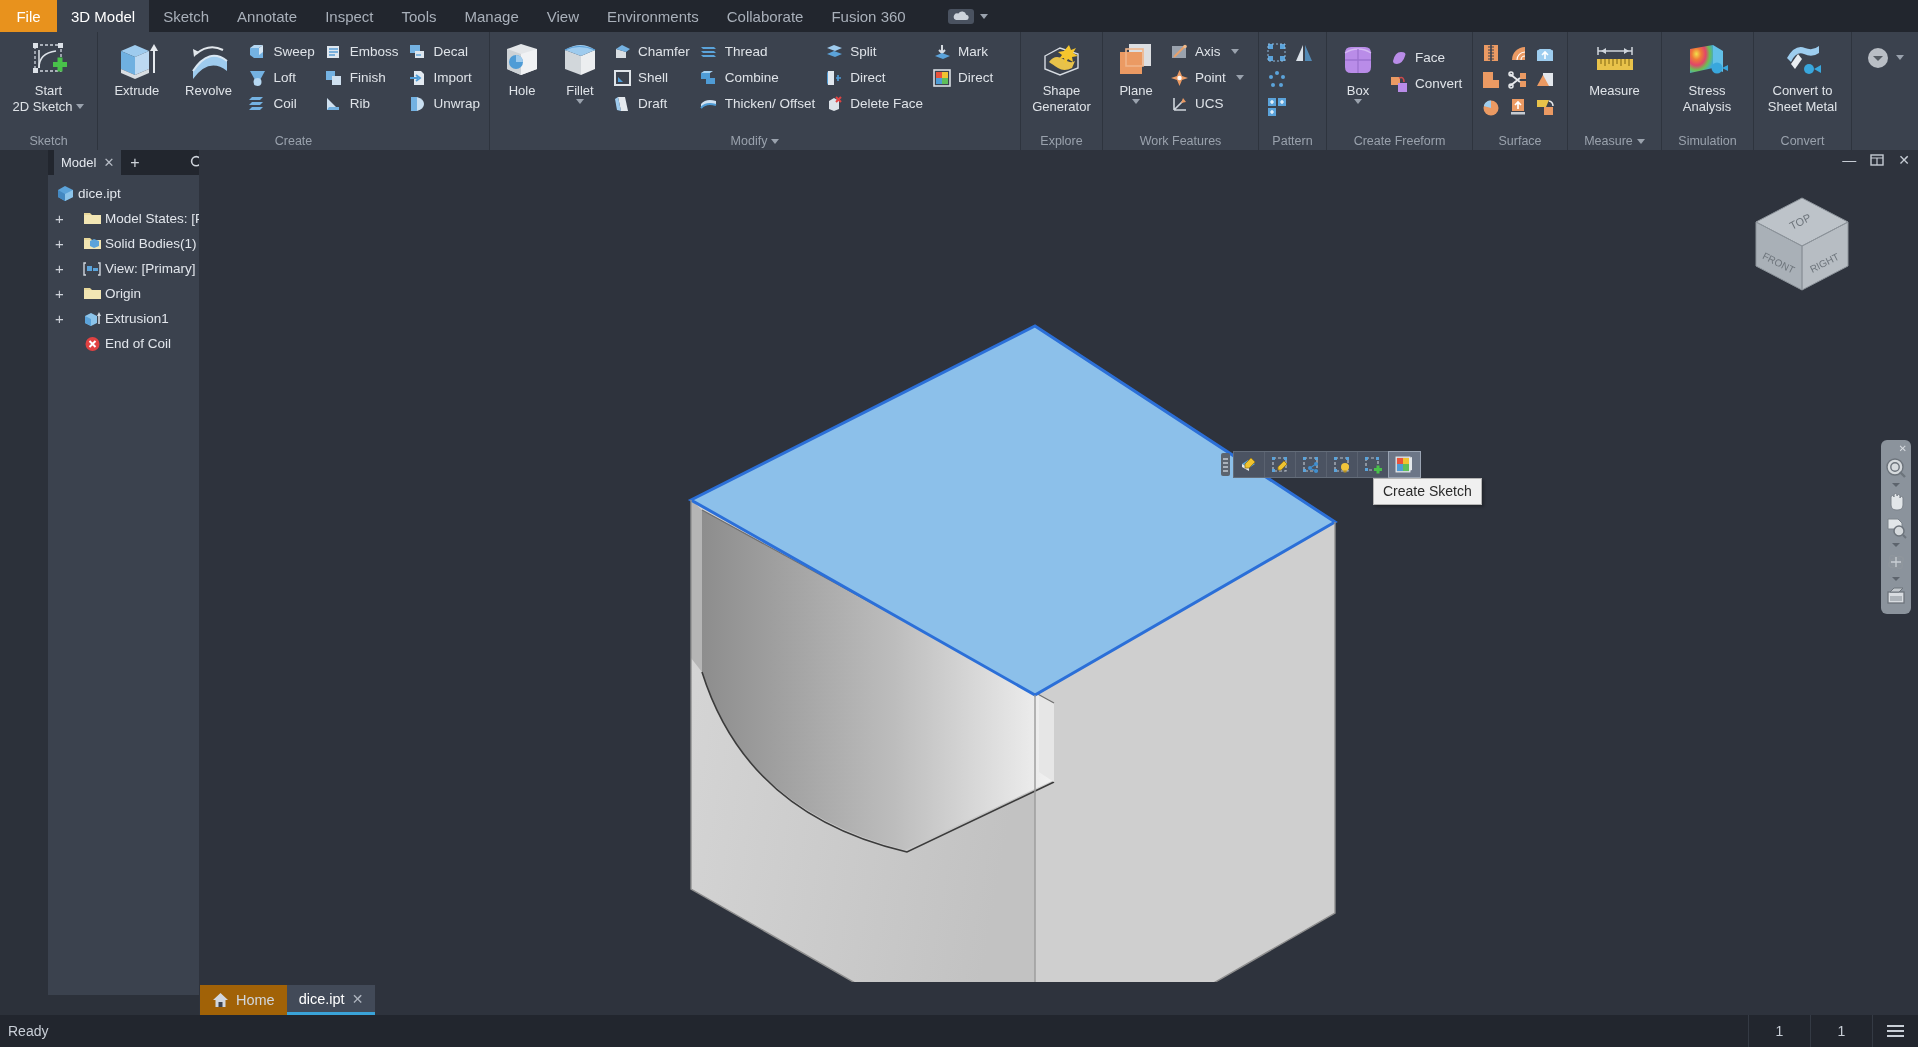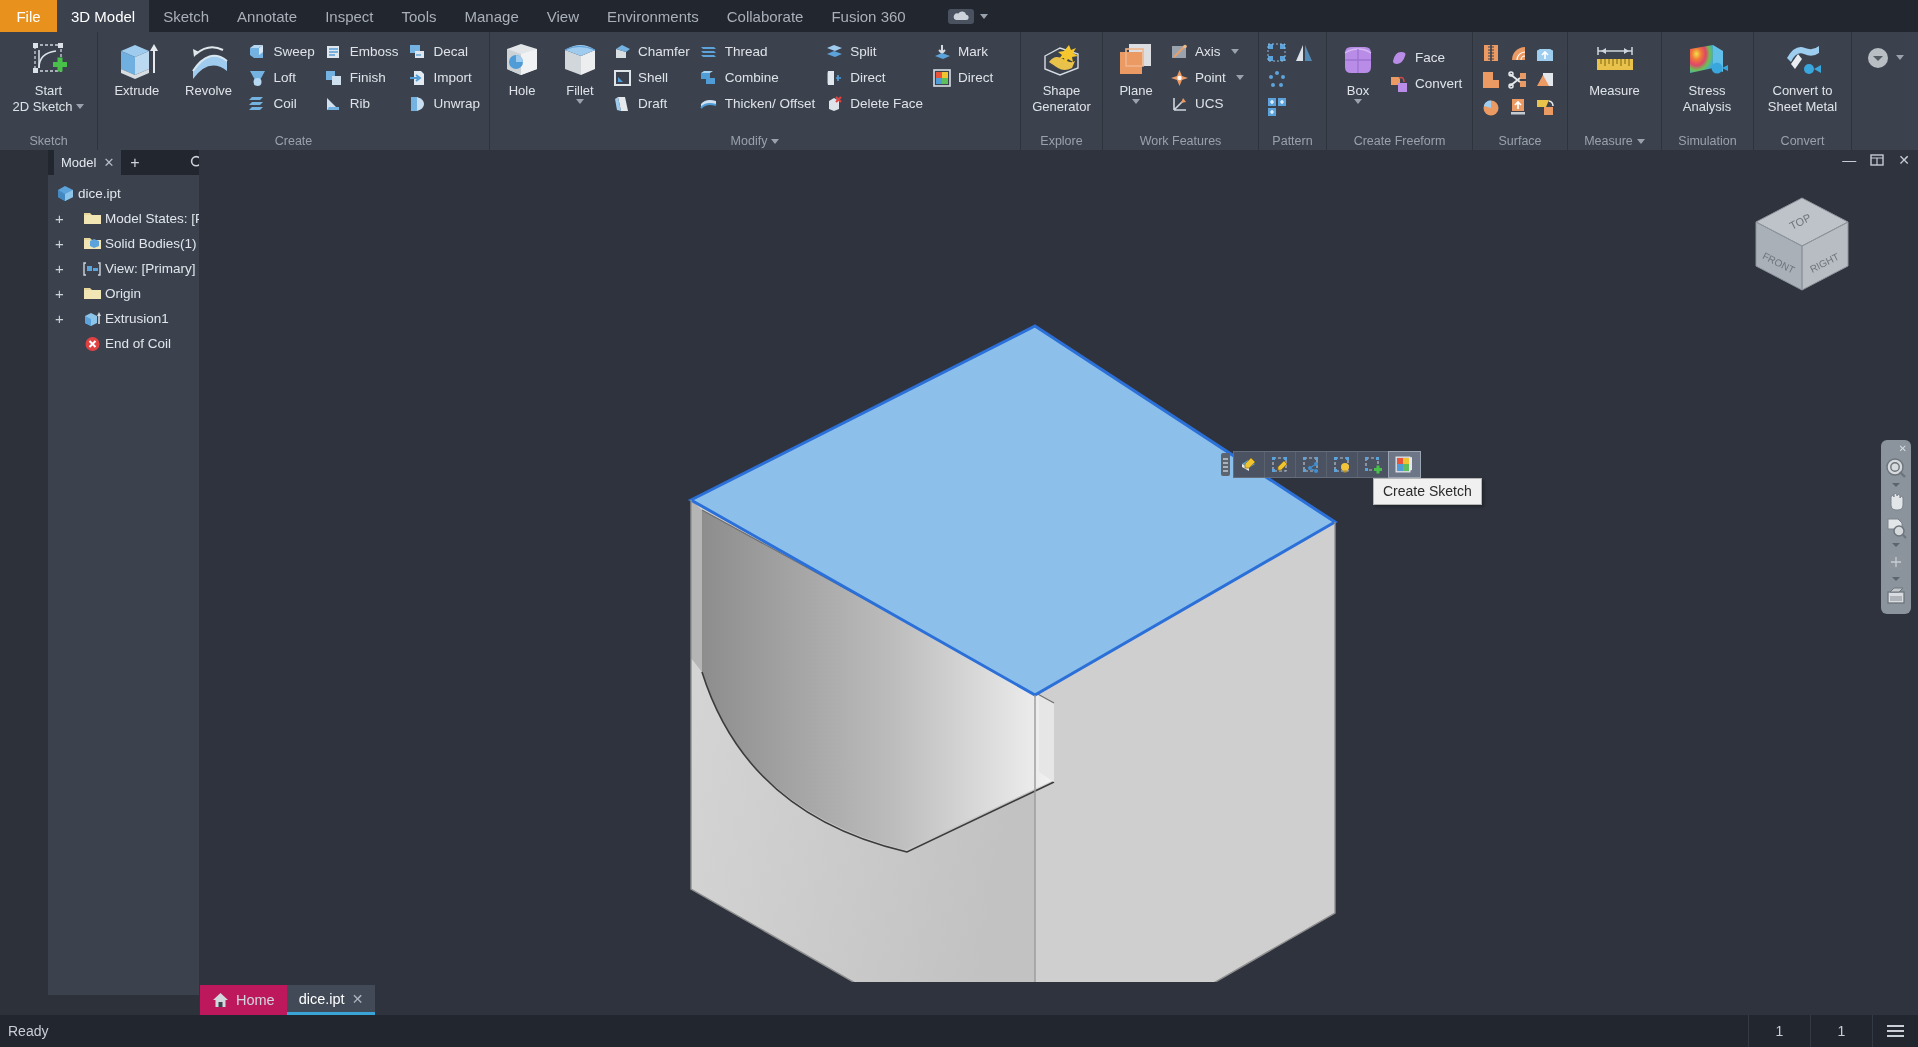--- a/index.html
+++ b/index.html
@@ -142,21 +142,21 @@
     white-space: nowrap;
   }
 
   
   .doctabs {
     position: absolute; left: 199px; top: 982px; width: 1719px; height: 33px;
     background: #2e333d; display: flex; align-items: flex-end; padding-left: 1px;
   }
   .dt {
     height: 30px; display: flex; align-items: center; gap: 7px; padding: 0 12px;
-    color: #d2d7de; font-size: 14.5px; background: #be185d;
+    color: #d2d7de; font-size: 14.5px; background: #a16207;
   }
   .dt.active { background: #424a58; color: #ffffff; border-bottom: 3px solid #3aa3d8; }
   .dt-x { color: #aeb5bf; font-size: 14px; }
 
   
   .statusbar {
     position: absolute; left: 0; bottom: 0; width: 1918px; height: 32px;
     background: #22262e; display: flex; align-items: center;
     color: #c9cfd7; font-size: 14px;
   }

